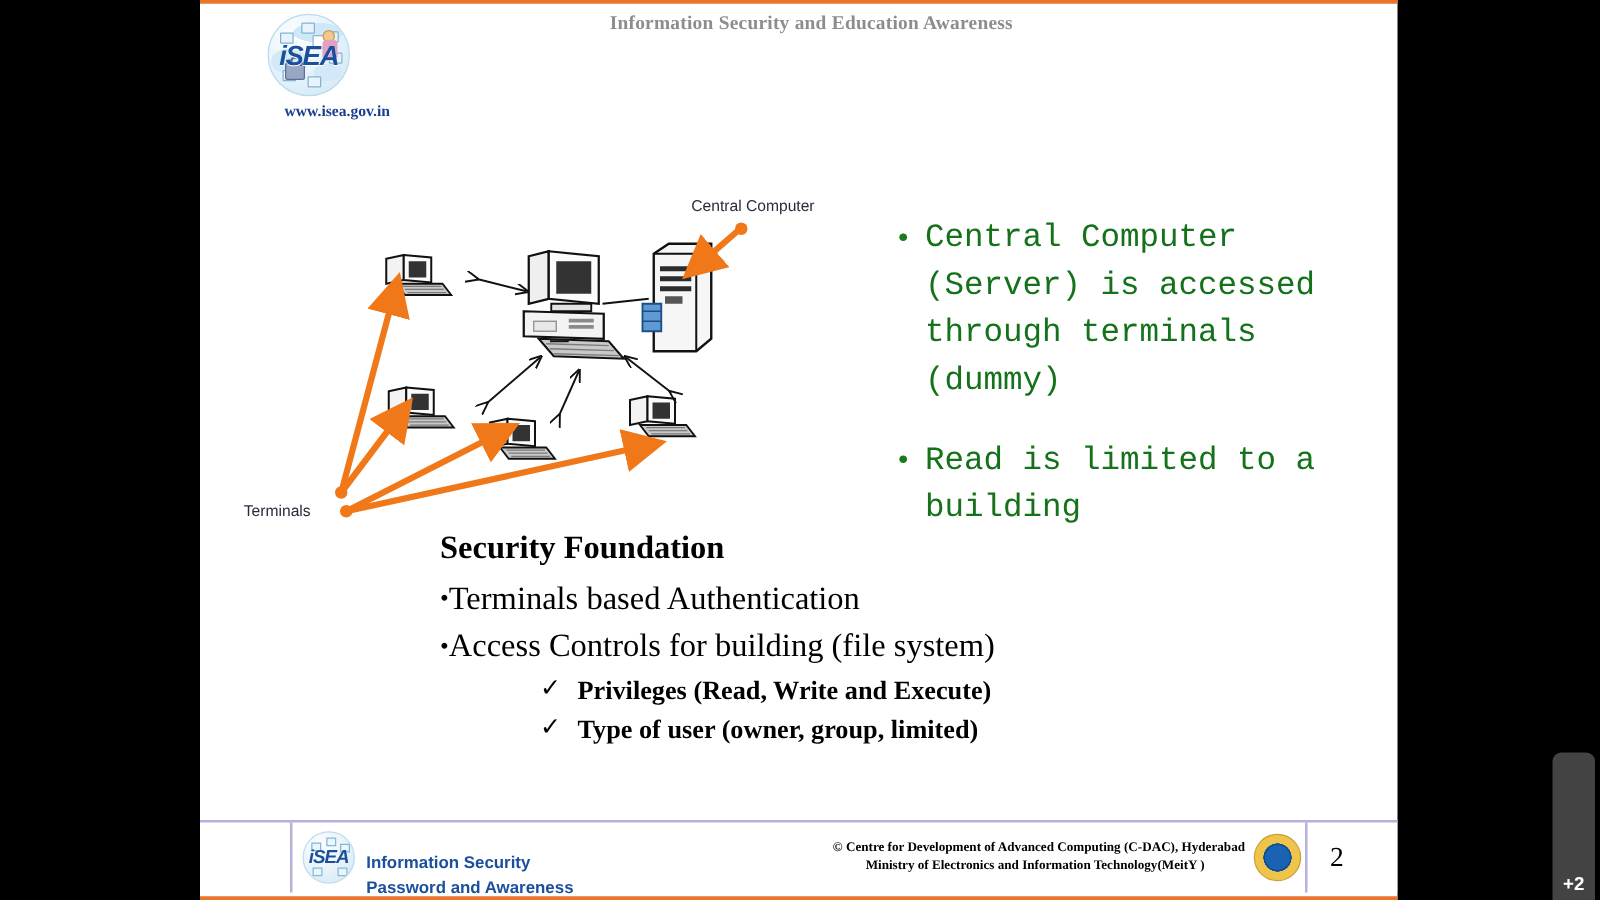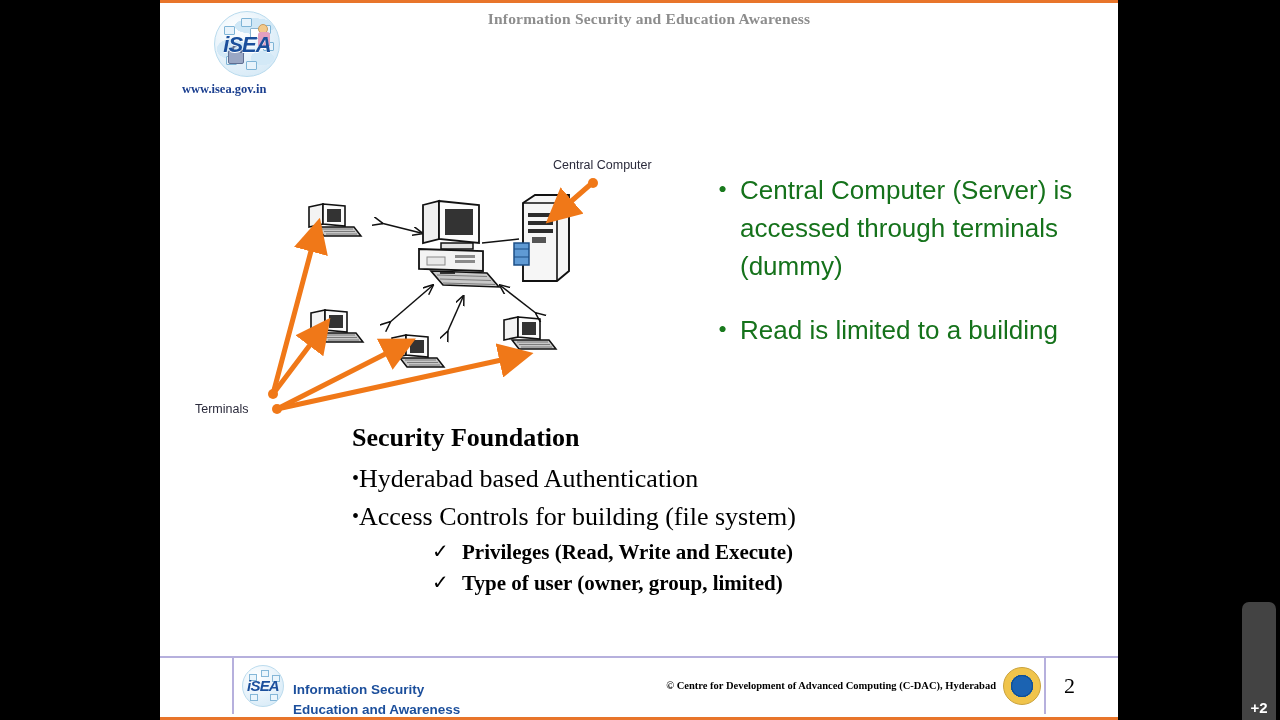--- a/index.html
+++ b/index.html
@@ -77,42 +77,42 @@
   .logo-person .mon{position:absolute;left:0;top:4px;width:10px;height:9px;border:1px solid #8ab4d0;background:#fff;border-radius:1px;}
   .logo-lock{
     position:absolute;left:13px;top:38px;width:14px;height:12px;
     background:#9aa7c4;border:1px solid #5f6e92;border-radius:2px;
   }
   .logo-lock:before{
     content:"";position:absolute;left:3px;top:-6px;width:6px;height:6px;
     border:2px solid #5f6e92;border-bottom:none;border-radius:4px 4px 0 0;
   }
   .logo-url{
-    margin-top:5px;text-align:left;
+    margin-top:5px;text-align:right;
     font-family:"Liberation Serif", serif;
     font-weight:bold;font-size:12.5px;color:#1b3f8f;
   }
 
   
   #diagram{position:absolute;left:25px;top:148px;width:520px;height:275px;}
   #diagram svg{display:block;}
   .dg-label{
     font-family:"Liberation Sans", sans-serif;
     font-size:12.5px;fill:#2b2b3c;font-weight:400;
   }
 
   
   #bullets{position:absolute;left:558px;top:168px;width:380px;}
   .blt{display:flex;margin-bottom:26px;}
   .blt-dot{
     flex:0 0 auto;width:22px;
     font-size:26px;line-height:38px;color:#1a7a1e;
   }
   .blt-txt{
-    font-family:Liberation Sans, sans-serif;
+    font-family:Liberation Mono, monospace;
     font-size:26px;line-height:38px;color:#15721b;
   }
 
   
   #secmech{position:absolute;left:192px;top:420px;width:720px;}
   .sm-head{
     font-family:"Liberation Serif", serif;
     font-weight:bold;font-size:26px;color:#000;margin-bottom:8px;
   }
   .sm-b{
@@ -319,21 +319,21 @@
       </div>
       <div class="blt">
         <span class="blt-dot">•</span>
         <span class="blt-txt">Read is limited to a building</span>
       </div>
     </div>
 
     <div id="secmech">
       <div class="sm-head">Security Foundation</div>
       <div class="sm-b">
-        <span class="d">•</span><span>Hyderabad based Authentication</span>
+        <span class="d">•</span><span>Terminals based Authentication</span>
       </div>
       <div class="sm-b">
         <span class="d">•</span><span>Access Controls for building (file system)</span>
       </div>
       <div class="sm-sub">
         <span class="ck">✓</span>
         <span>Privileges (Read, Write and Execute)</span>
       </div>
       <div class="sm-sub">
         <span class="ck">✓</span>
@@ -348,27 +348,28 @@
         <div class="f-logo">
           <div class="fd d1"></div>
             <div class="fd d2"></div>
             <div class="fd d3"></div>
           <div class="fd d4"></div>
             <div class="fd d5"></div>
           <div class="ft">iSEA</div>
         </div>
         <div class="f-brand-txt">
           <div>Information Security</div>
-          <div>Education and Awareness</div>
+          <div>Password and Awareness</div>
         </div>
       </div>
 
       <div class="f-copy">
         <div class="f-copy-txt">
           <span class="l2">© Centre for Development of Advanced Computing  (C-DAC), Hyderabad</span>
+          <span class="l3">Ministry  of Electronics  and Information  Technology(MeitY )</span>
         </div>
       </div>
 
       <div class="f-seal">
         <div class="seal"></div>
       </div>
 
       <div class="f-page">2</div>
     </div>
 

